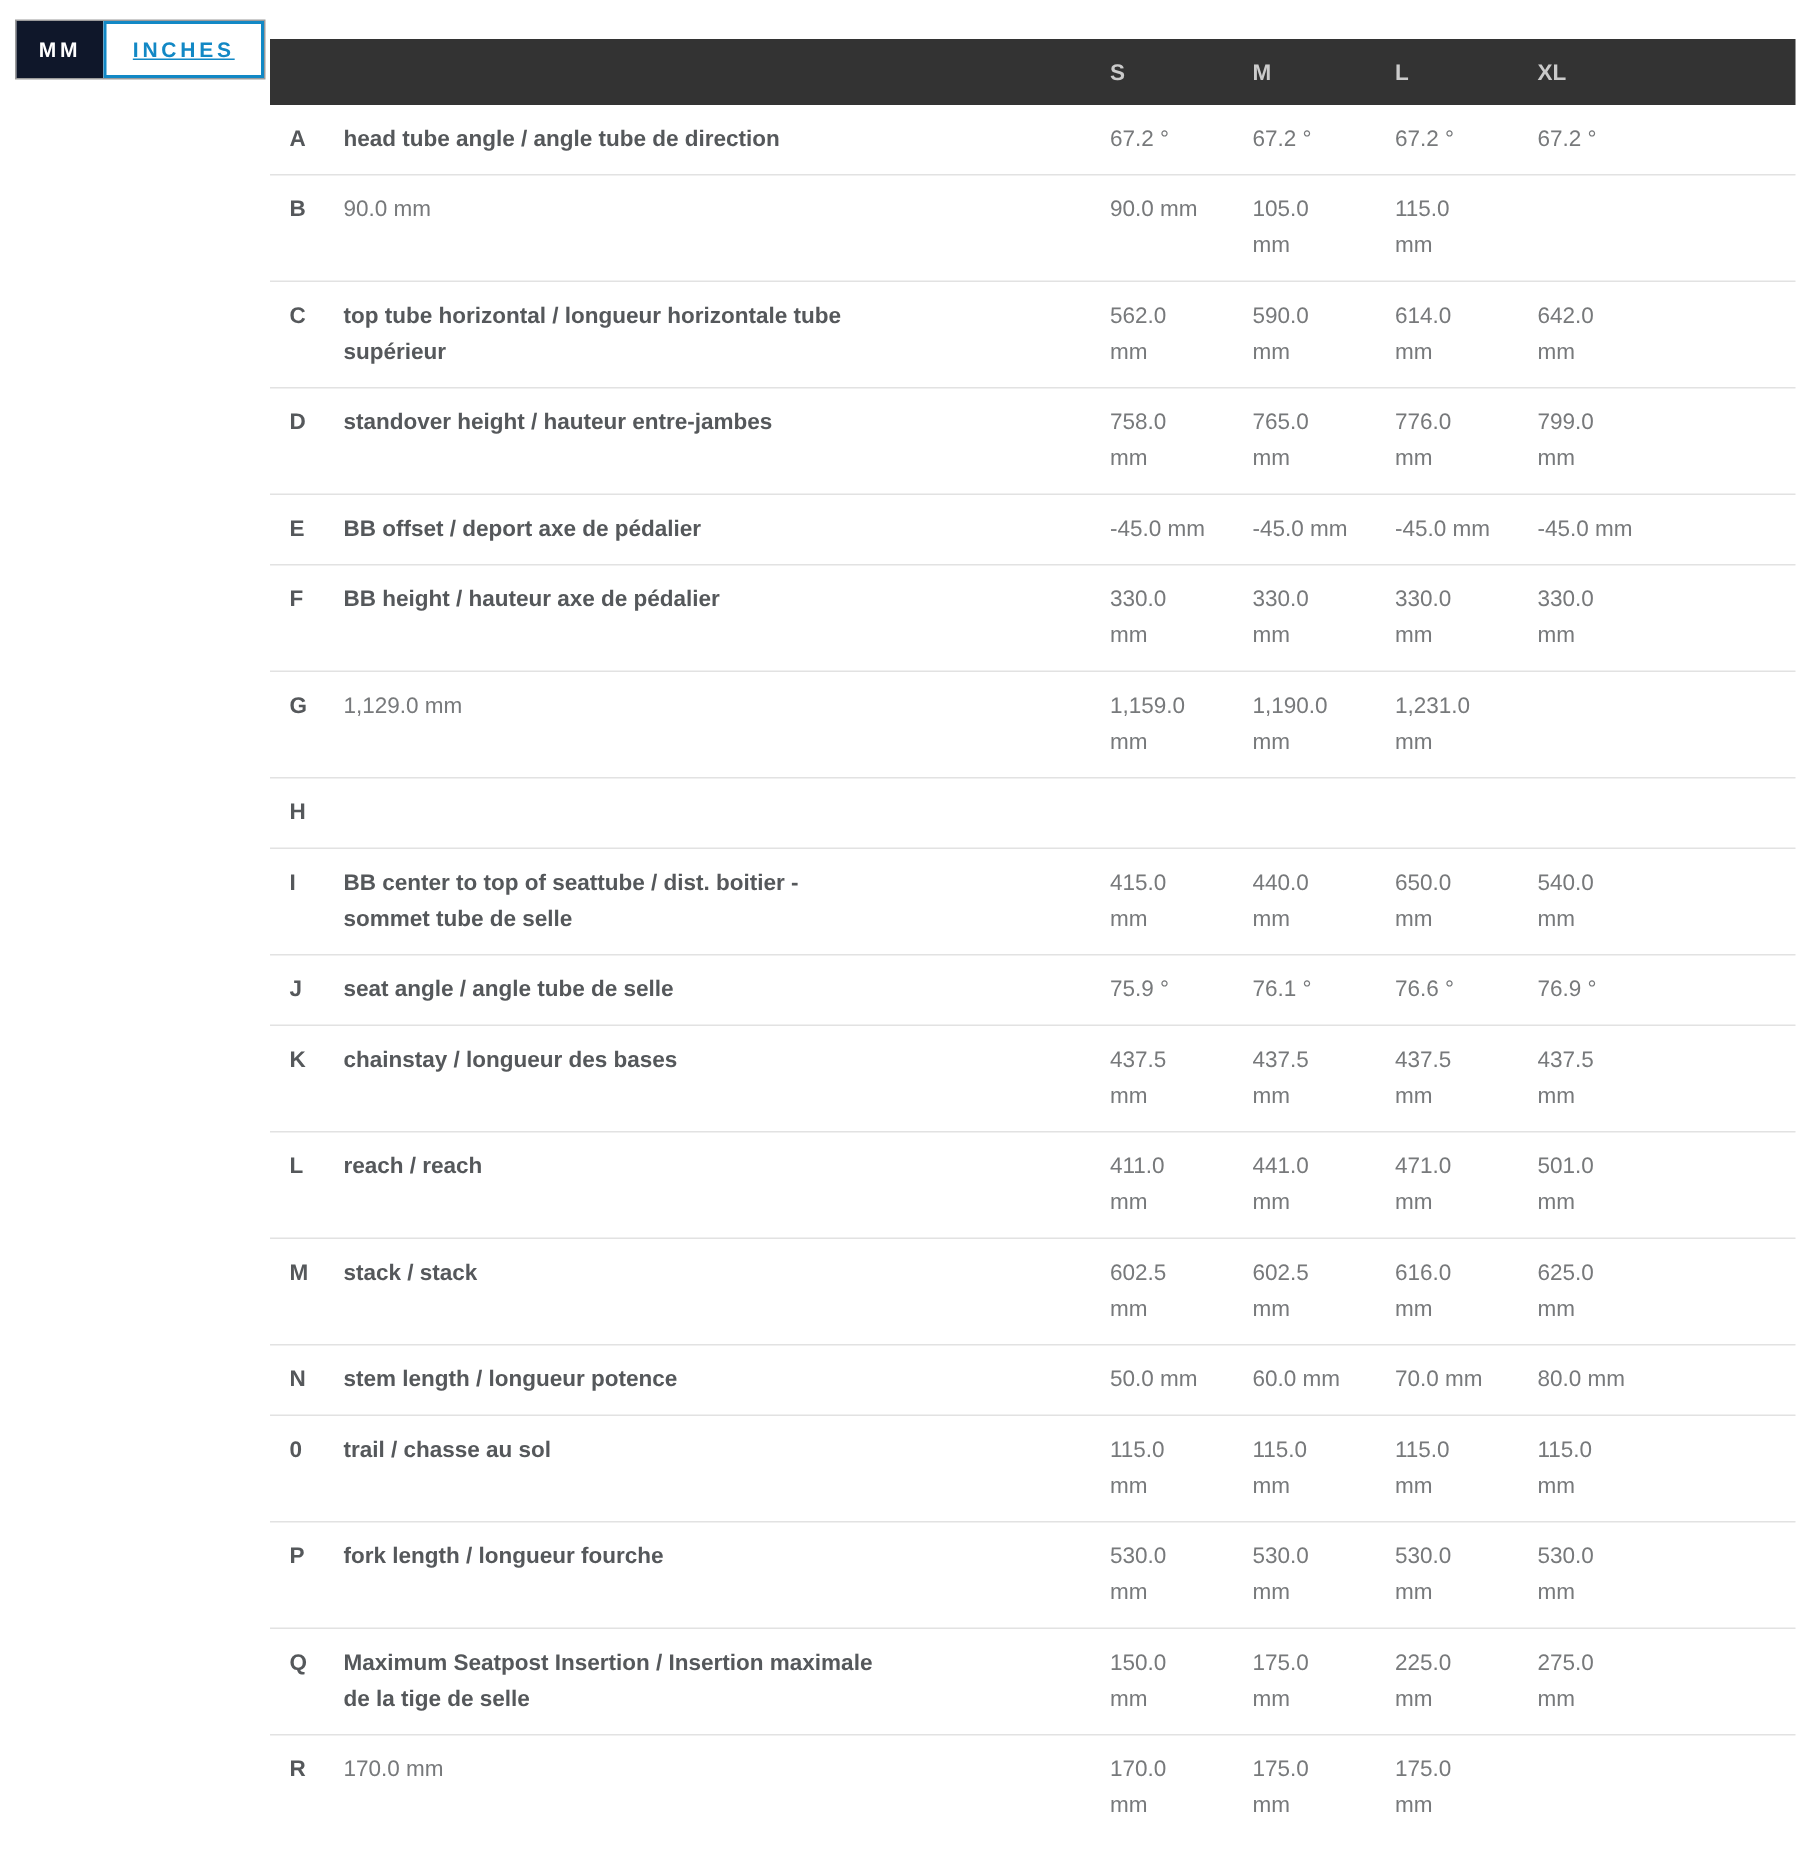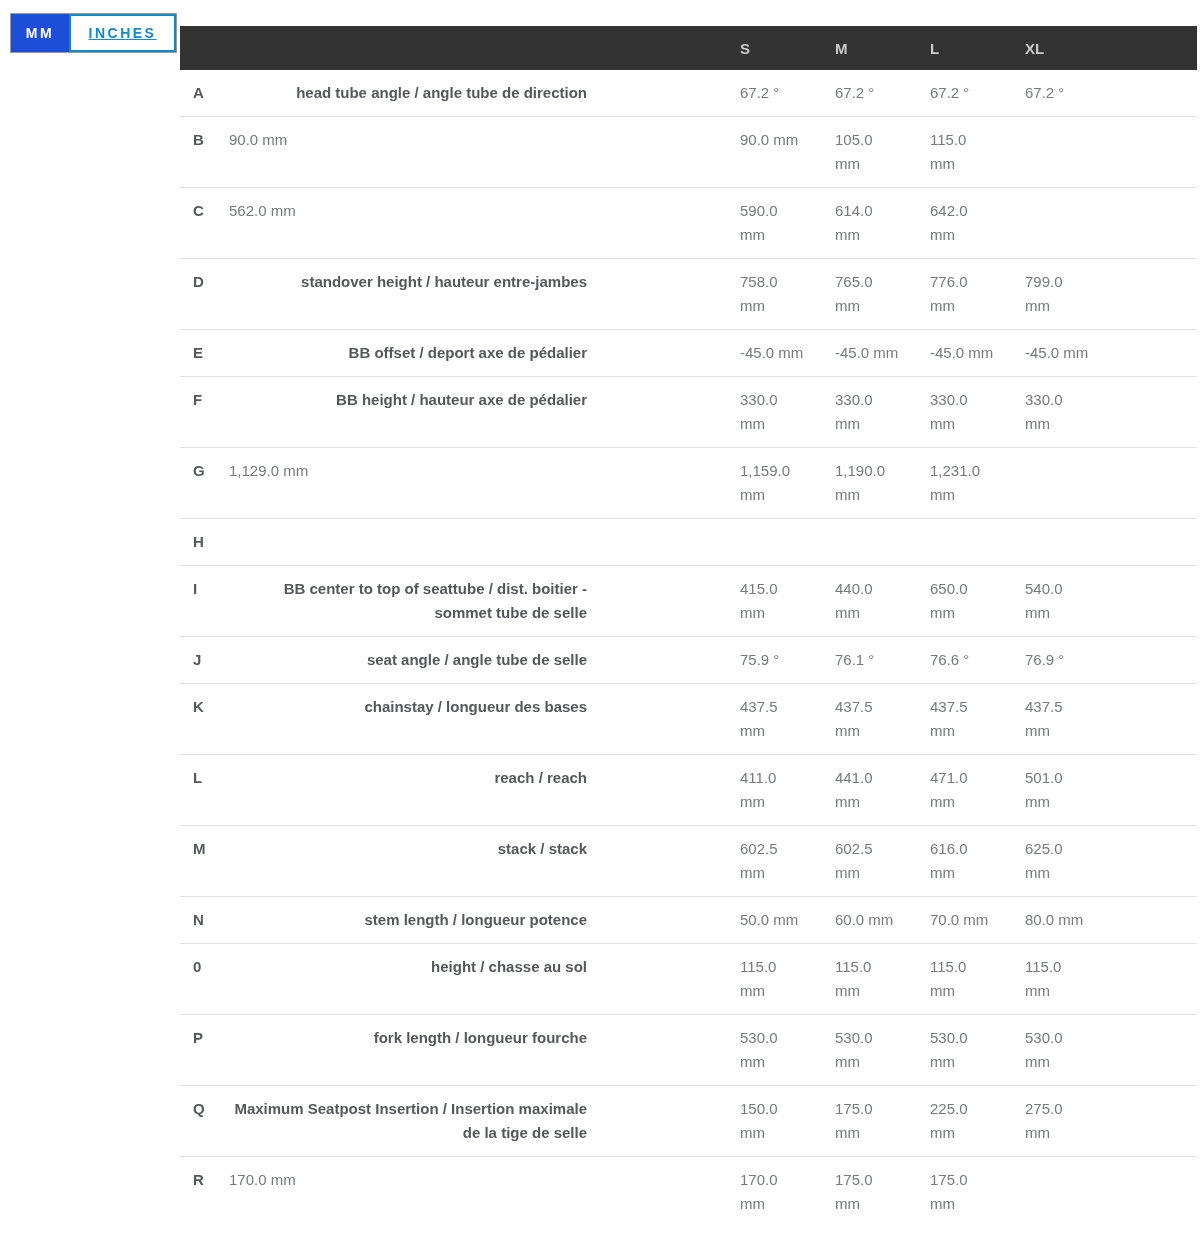--- a/index.html
+++ b/index.html
@@ -21,21 +21,21 @@
   .toggle button {
     font-family: "Liberation Sans", sans-serif;
     font-size: 14px; font-weight: bold;
     letter-spacing: 2.5px;
     height: 38px;
     cursor: pointer;
     border: none;
   }
   .btn-mm {
     width: 58px;
-    background: #1d4ed8;
+    background: #0f172a;
     color: #ffffff;
   }
   .btn-inches {
     width: 107px;
     background: #ffffff;
     color: #1288c5;
     border: 2px solid #1288c5 !important;
     text-decoration: underline;
   }
 
@@ -65,21 +65,20 @@
 
   .cell.letter {
     padding-left: 13px;
     font-weight: bold;
     color: #55585b;
   }
   .cell.label {
     padding-right: 153px; 
     font-weight: bold;
     color: #55585b;
-    text-align: right;
   }
   .cell.val {
     padding-right: 30px; 
     color: #77797b;
     font-weight: normal;
   }
   .thead .cell.val { padding-right: 0; color: #cbcbcb; font-weight: bold; }
 </style>
 </head>
 <body>
@@ -111,20 +110,21 @@
   <div class="trow">
     <div class="cell letter">B</div>
     <div class="cell val">90.0 mm</div>
     <div class="cell val">90.0 mm</div>
     <div class="cell val">105.0 mm</div>
     <div class="cell val">115.0 mm</div>
   </div>
 
   <div class="trow">
     <div class="cell letter">C</div>
+    <div class="cell label">top tube horizontal / longueur horizontale tube supérieur</div>
     <div class="cell val">562.0 mm</div>
     <div class="cell val">590.0 mm</div>
     <div class="cell val">614.0 mm</div>
     <div class="cell val">642.0 mm</div>
   </div>
 
   <div class="trow">
     <div class="cell letter">D</div>
     <div class="cell label">standover height / hauteur entre-jambes</div>
     <div class="cell val">758.0 mm</div>
@@ -216,21 +216,21 @@
     <div class="cell letter">N</div>
     <div class="cell label">stem length / longueur potence</div>
     <div class="cell val">50.0 mm</div>
     <div class="cell val">60.0 mm</div>
     <div class="cell val">70.0 mm</div>
     <div class="cell val">80.0 mm</div>
   </div>
 
   <div class="trow">
     <div class="cell letter">0</div>
-    <div class="cell label">height / chasse au sol</div>
+    <div class="cell label">trail / chasse au sol</div>
     <div class="cell val">115.0 mm</div>
     <div class="cell val">115.0 mm</div>
     <div class="cell val">115.0 mm</div>
     <div class="cell val">115.0 mm</div>
   </div>
 
   <div class="trow">
     <div class="cell letter">P</div>
     <div class="cell label">fork length / longueur fourche</div>
     <div class="cell val">530.0 mm</div>

